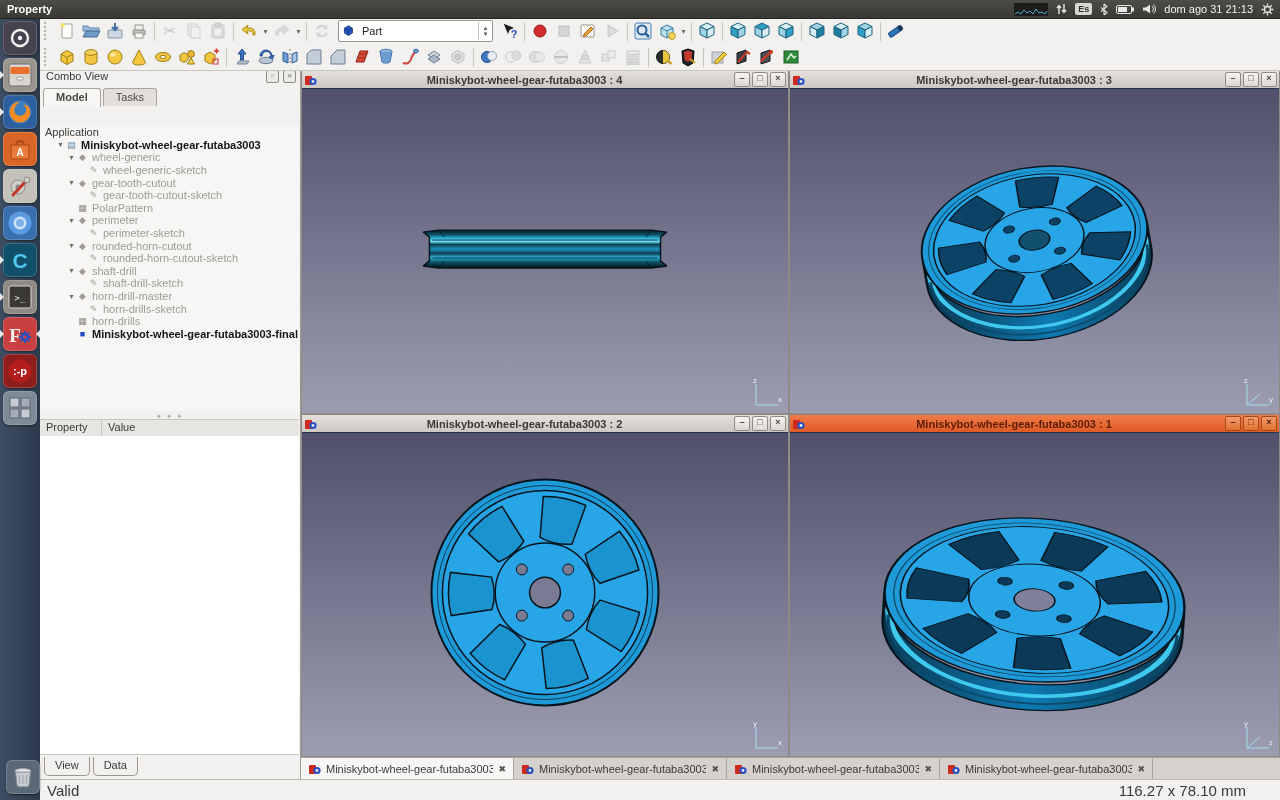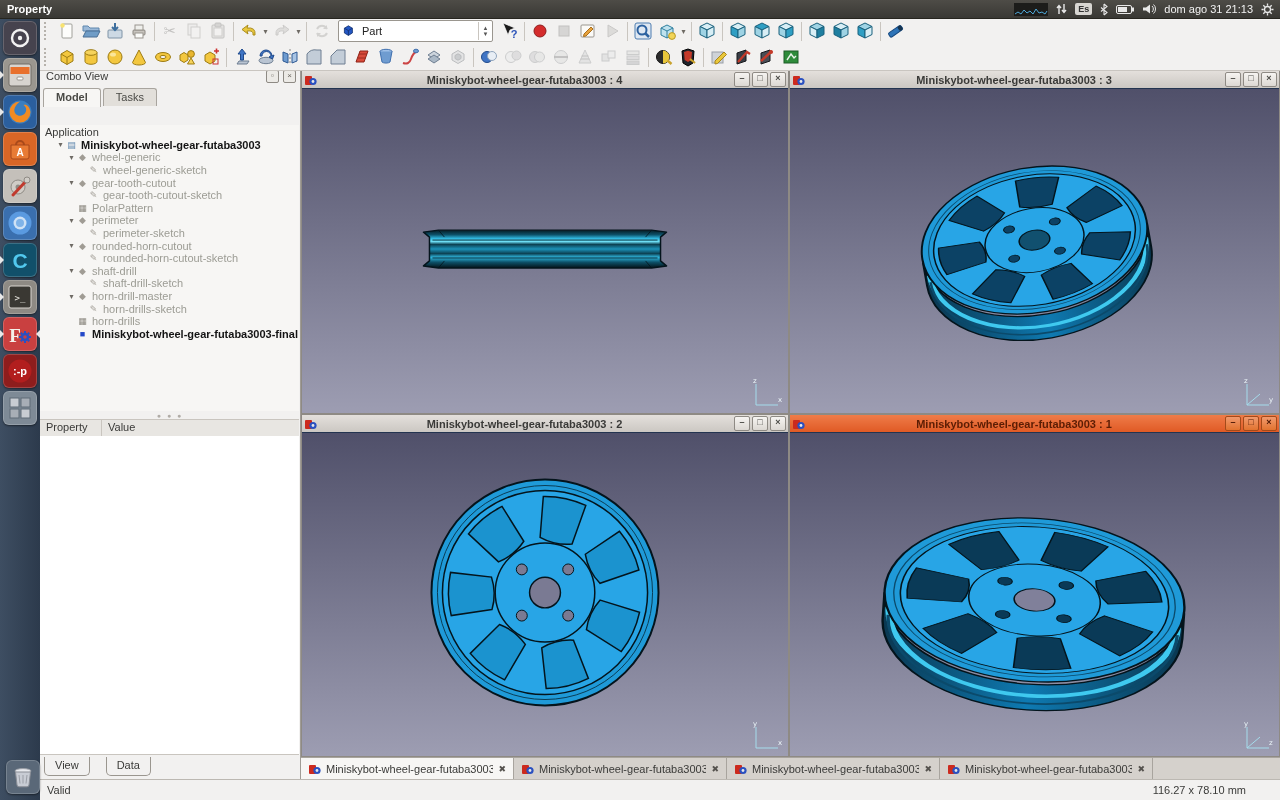--- a/index.html
+++ b/index.html
@@ -57,21 +57,21 @@
   .t-label{font-size:11px;color:#9c9c94}
   .t-label.bold{color:#141414;font-weight:bold}
   .t-label.dark{color:#3a3a38}
   #splitter{position:absolute;left:0;right:0;top:341px;height:8px;display:flex;align-items:center;justify-content:center;color:#b0aca6;font-size:7px;letter-spacing:2px}
   #prop-header{position:absolute;left:0;top:349px;right:1px;height:32px;display:flex;background:#e8e6e2;border:1px solid #c9c5bf;border-left:none;border-right:none;box-sizing:border-box}
   #prop-header div{line-height:15px;padding-left:6px;box-sizing:border-box}
   #ph-prop{width:62px;border-right:1px solid #c9c5bf}
   #prop-body{position:absolute;left:0;top:366px;right:1px;bottom:24px;background:#fff;border-bottom:1px solid #c9c5bf}
   #combo-bottom-tabs{position:absolute;left:4px;bottom:2px;height:20px;display:flex}
   .b-tab{padding:0 10px;height:18px;line-height:17px;border:1px solid #9a968f;border-top:none;
-    border-radius:0 0 5px 5px;background:#f2f1f0;margin-right:16px;color:#3a3a38}
+    border-radius:0 0 5px 5px;background:#f2f1f0;margin-right:3px;color:#3a3a38}
   
   .sub-window{position:absolute;border:1px solid #8e8a84;box-sizing:border-box;display:flex;flex-direction:column;z-index:10;background:#d5d1cc}
   #win-tl{left:301px;top:70px;width:488px;height:344px}
   #win-tr{left:789px;top:70px;width:491px;height:344px}
   #win-bl{left:301px;top:414px;width:488px;height:343px}
   #win-br{left:789px;top:414px;width:491px;height:343px}
   .sw-titlebar{height:17px;flex:none;background:linear-gradient(#e4e0dc,#cbc7c2);display:flex;align-items:center;padding:0 2px}
   .sw-title{flex:1;text-align:center;font-size:11px;font-weight:bold;color:#3a3a38;overflow:hidden;white-space:nowrap}
   .sw-btn{width:14px;height:13px;margin-left:2px;border:1px solid #8e8a84;border-radius:2px;flex:none;
     background:linear-gradient(#f6f4f1,#dcd8d3);font-size:9px;line-height:11px;text-align:center;color:#4a4a46;font-weight:bold}
@@ -86,21 +86,21 @@
   
   #mdi-tabbar{position:absolute;left:301px;top:757px;width:979px;height:22px;background:#d5d1cc;
     border-top:1px solid #a8a49e;display:flex;z-index:12;box-sizing:border-box}
   .mdi-tab{width:213px;box-sizing:border-box;display:flex;align-items:center;gap:5px;padding:0 7px;
     border-right:1px solid #a8a49e;font-size:11px;color:#3a3a38;background:#d5d1cc}
   .mdi-tab.active{background:#f7f6f4}
   .mdi-tab .lbl{flex:1;overflow:hidden;white-space:nowrap}
   .mdi-tab .x{font-size:9px;color:#55524e;font-weight:bold}
   
   #status-bar{position:absolute;left:40px;top:779px;width:1240px;height:21px;background:#f2f1f0;
-    border-top:1px solid #bcb8b2;display:flex;align-items:center;font-size:11px;color:#3a3a38;z-index:12;box-sizing:border-box}
+    border-top:1px solid #bcb8b2;display:flex;align-items:center;font-size:15px;color:#3a3a38;z-index:12;box-sizing:border-box}
   #sb-msg{margin-left:7px}
   #sb-dim{margin-left:auto;margin-right:34px}
 </style>
 </head>
 <body>
 
 <div id="top-panel">
   <span id="app-title">Property</span>
   <div id="panel-right">
     <svg width="34" height="13">

